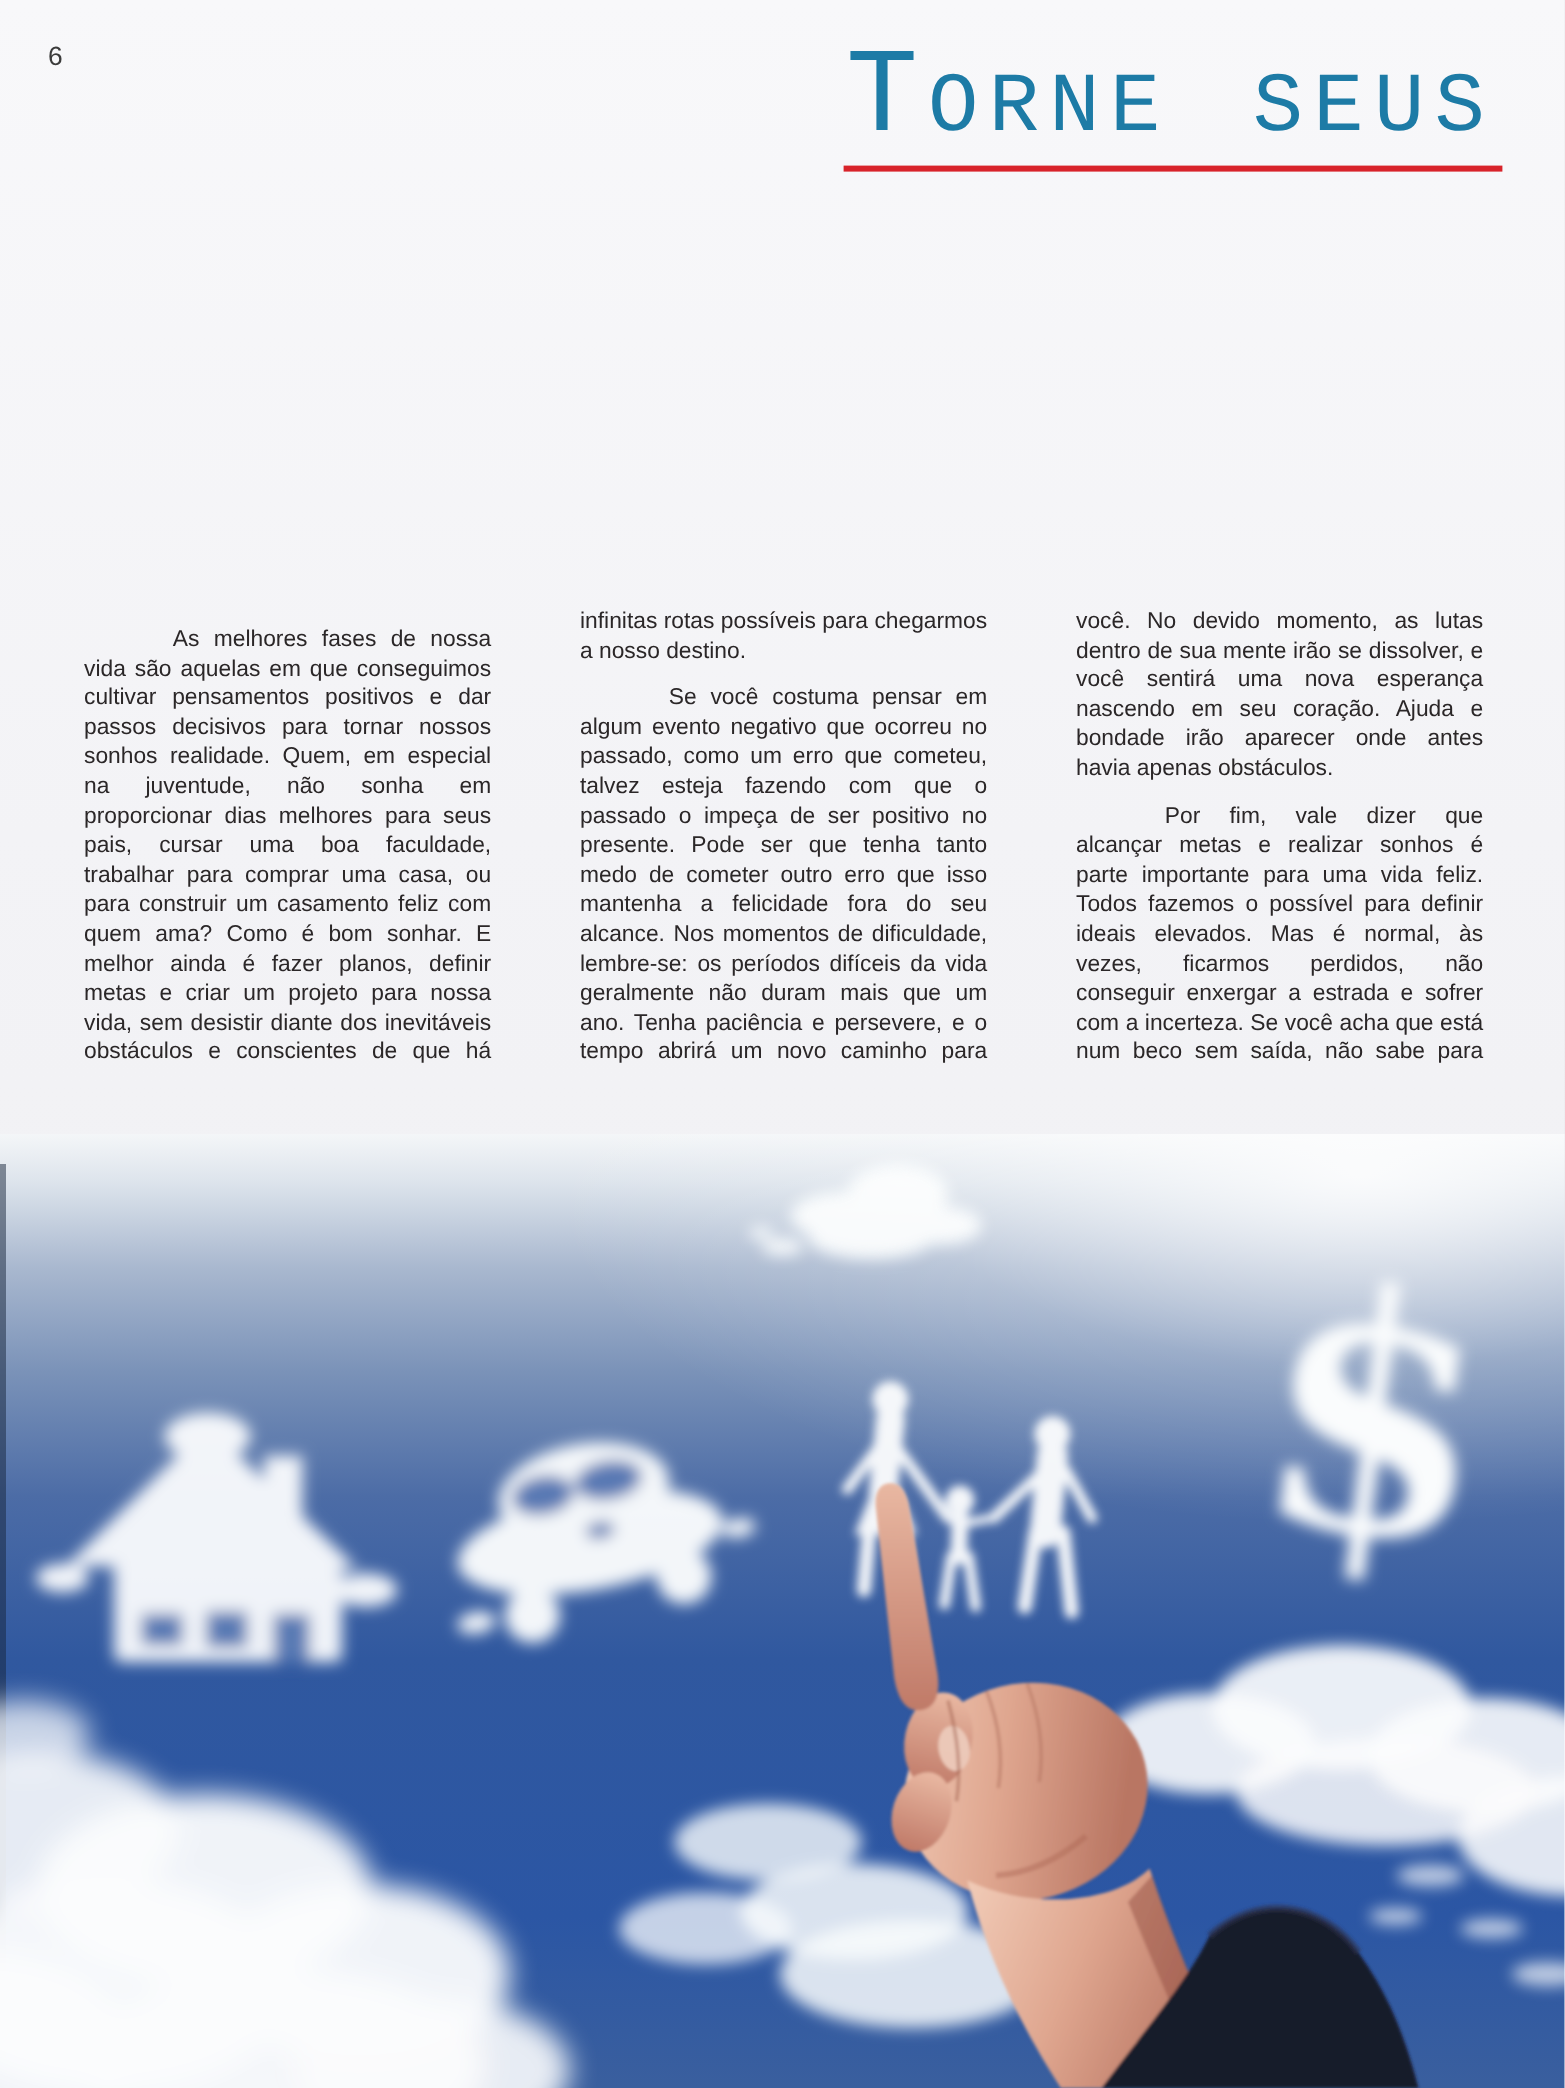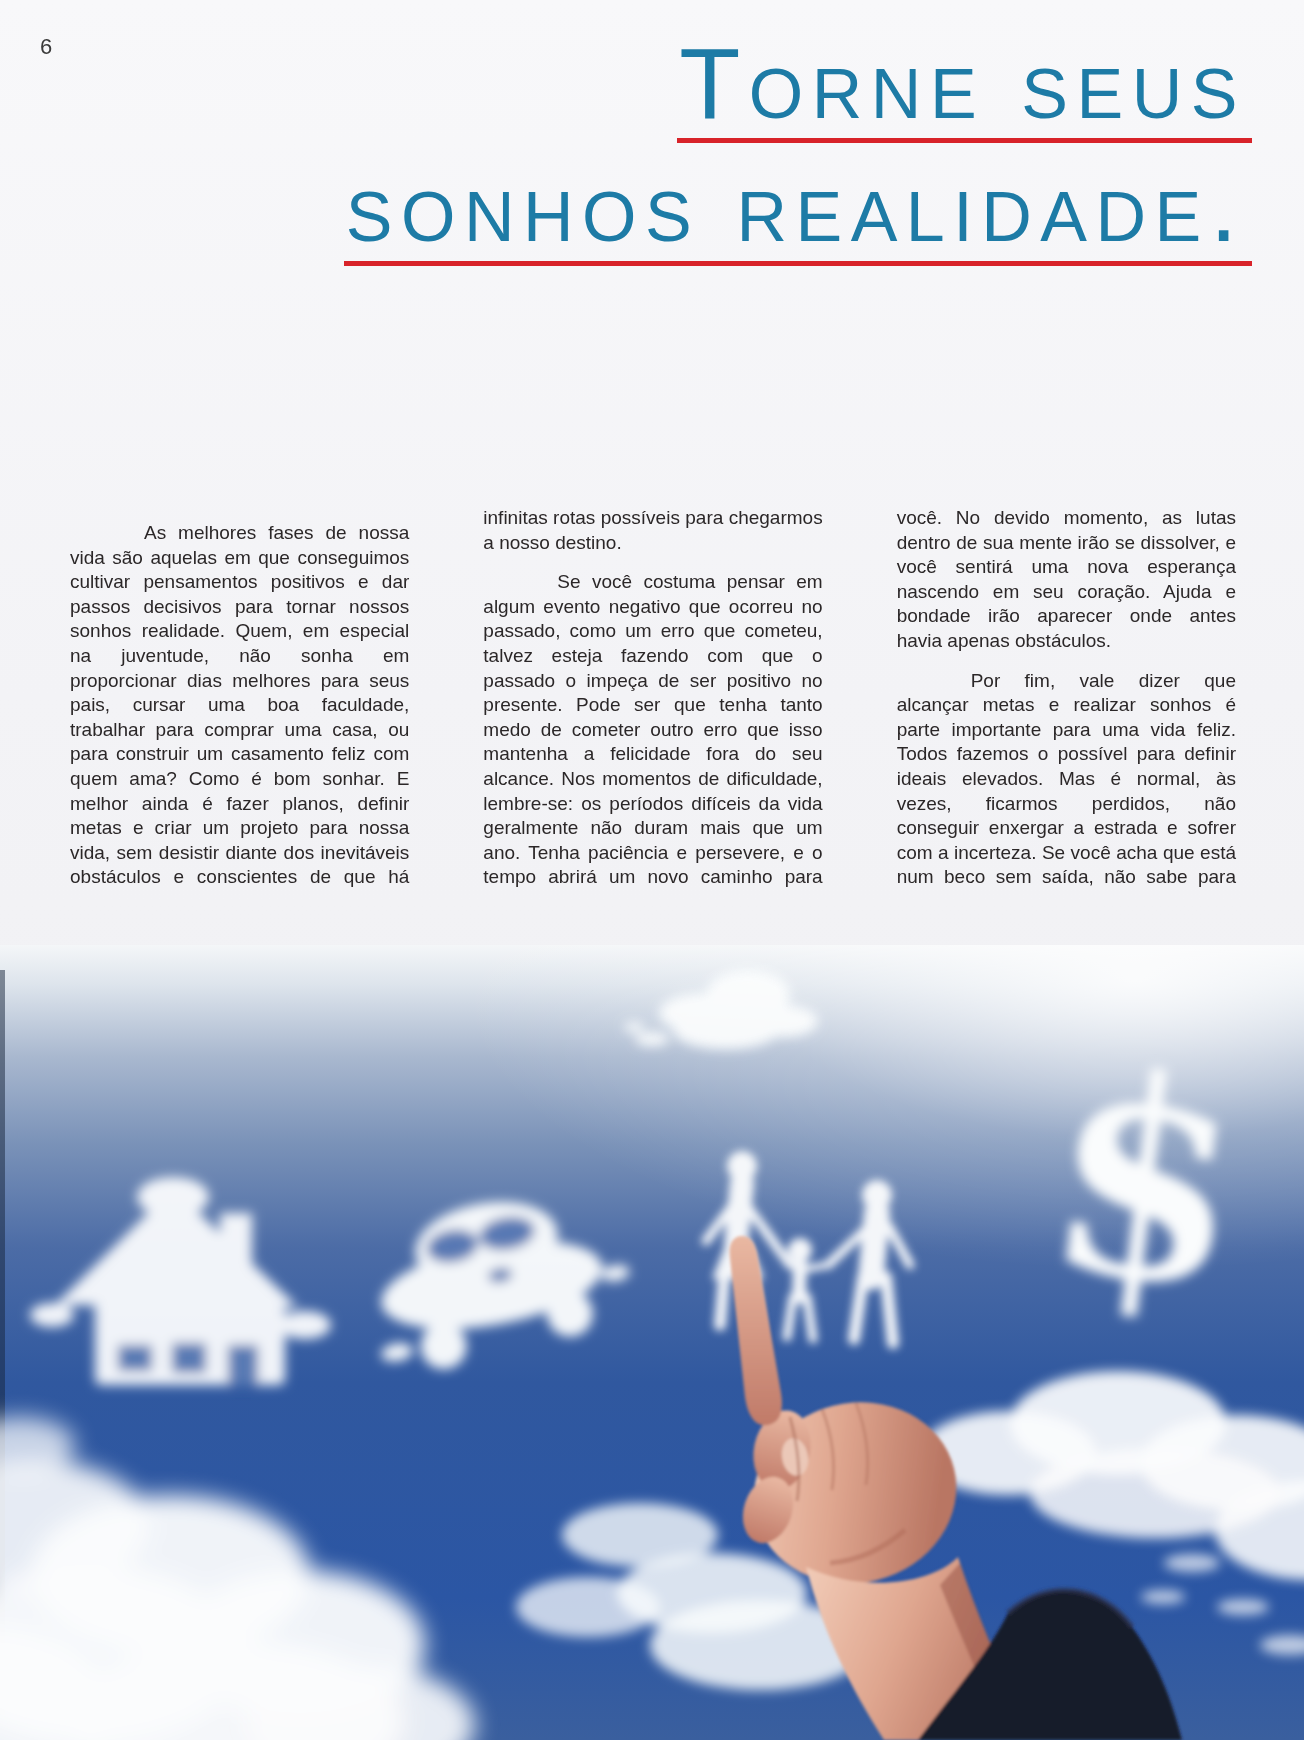--- a/index.html
+++ b/index.html
@@ -10,21 +10,21 @@
     font-family:"Liberation Sans",sans-serif;
   }
   .page-number{
     position:absolute;top:34px;left:40px;
     font-size:22px;color:#3b3b3b;
     font-family:"Liberation Sans",sans-serif;
   }
   .title{
     position:absolute;top:34px;left:40px;right:52px;
     text-align:right;
-    font-family:Liberation Sans, sans-serif;
+    font-family:Liberation Mono, monospace;
     font-variant:small-caps;
     color:#1d7ba6;
   }
   .title-row{margin-bottom:14px;}
   .title-line{
     display:inline-block;
     font-size:100px;line-height:0.98;letter-spacing:0.085em;font-weight:400;
     border-bottom:5px solid #d8232a;
     padding:0 6px 6px 2px;
   }
@@ -42,23 +42,20 @@
 </head>
 <body>
 
 <div class="page">
 
   <div class="page-number">6</div>
 
   <header class="title">
     <div class="title-row">
       <span class="title-line">Torne seus</span>
-    </div>
-    <div class="title-row">
-      <span class="title-line">sonhos realidade.</span>
     </div>
   </header>
 
   <article class="body-text">
     <p>As melhores fases de nossa vida são aquelas em que conseguimos cultivar pensamentos positivos e dar passos decisivos para tornar nossos sonhos realidade. Quem, em especial na juventude, não sonha em proporcionar dias melhores para seus pais, cursar uma boa faculdade, trabalhar para comprar uma casa, ou para construir um casamento feliz com quem ama? Como é bom sonhar. E melhor ainda é fazer planos, definir metas e criar um projeto para nossa vida, sem desistir diante dos inevitáveis obstáculos e conscientes de que há infinitas rotas possíveis para chegarmos a nosso destino.</p>
     <p>Se você costuma pensar em algum evento negativo que ocorreu no passado, como um erro que cometeu, talvez esteja fazendo com que o passado o impeça de ser positivo no presente. Pode ser que tenha tanto medo de cometer outro erro que isso mantenha a felicidade fora do seu alcance. Nos momentos de dificuldade, lembre-se: os períodos difíceis da vida geralmente não duram mais que um ano. Tenha paciência e persevere, e o tempo abrirá um novo caminho para você. No devido momento, as lutas dentro de sua mente irão se dissolver, e você sentirá uma nova esperança nascendo em seu coração. Ajuda e bondade irão aparecer onde antes havia apenas obstáculos.</p>
     <p>Por fim, vale dizer que alcançar metas e realizar sonhos é parte importante para uma vida feliz. Todos fazemos o possível para definir ideais elevados. Mas é normal, às vezes, ficarmos perdidos, não conseguir enxergar a estrada e sofrer com a incerteza. Se você acha que está num beco sem saída, não sabe para onde ir ou se sente derrotado ou sobrecarregado, lembre-se de que a oração é ferramenta poderosa, sempre disponível, sem contar que, se precisamos da ajuda de outras pessoas para realizar nossos sonhos, podemos juntar nosso coração ao de nossos amigos e orar juntos.</p>
   </article>
 
   <div class="photo">

